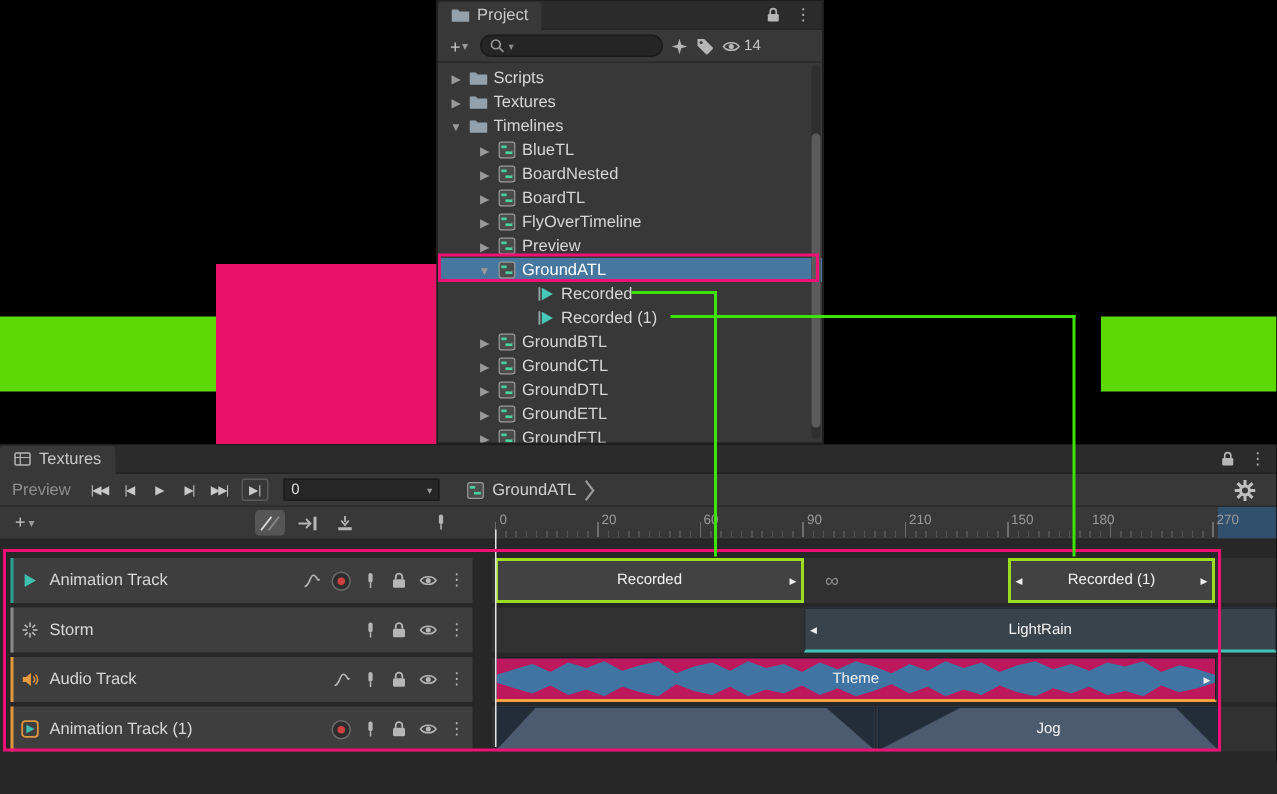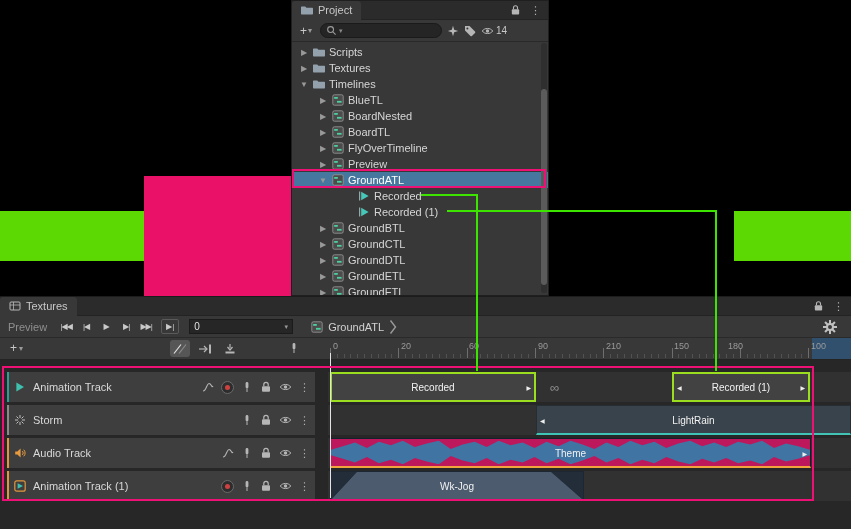--- a/index.html
+++ b/index.html
@@ -450,21 +450,21 @@
       <div class="ruler">
         <div class="ruler-ticks"></div>
         <div class="ruler-end"></div>
         <span class="rlab" style="left:5px">0</span>
         <span class="rlab" style="left:73px">20</span>
         <span class="rlab" style="left:141px">60</span>
         <span class="rlab" style="left:210px">90</span>
         <span class="rlab" style="left:278px">210</span>
         <span class="rlab" style="left:346px">150</span>
         <span class="rlab" style="left:400px">180</span>
-        <span class="rlab" style="left:483px">100</span>
+        <span class="rlab" style="left:483px">270</span>
       </div>
     </div>
 
     <div class="tl-body">
 
       <div class="thdr" style="top:12px">
         <span class="stripe" style="background:#2aa095"></span>
         <svg class="ic" width="12" height="12">
             <use href="#i-anim"></use>
           </svg>
@@ -579,21 +579,25 @@
           </svg>
           <span class="clabel">Theme</span>
           <span class="ca r">▶</span>
         </div>
       </div>
 
       <div class="lane" style="top:111px">
         <div class="clip anim2-clip" style="left:2px;width:254px">
           <span class="wedge l" style="left:0;width:26px"></span>
           <span class="wedge r" style="right:0;width:32px"></span>
-          <span class="clabel">Wk-Jog</span>
+        </div>
+        <div class="clip anim2-clip" style="left:257px;width:228px">
+          <span class="wedge l" style="left:0;width:54px"></span>
+          <span class="wedge r" style="right:0;width:28px"></span>
+          <span class="clabel">Jog</span>
         </div>
       </div>
     </div>
 
     <div class="playhead"></div>
   </section>
 
   <div class="ann pink-box-1"></div>
   <div class="ann pink-box-2"></div>
   <div class="ann gline a-h"></div>

